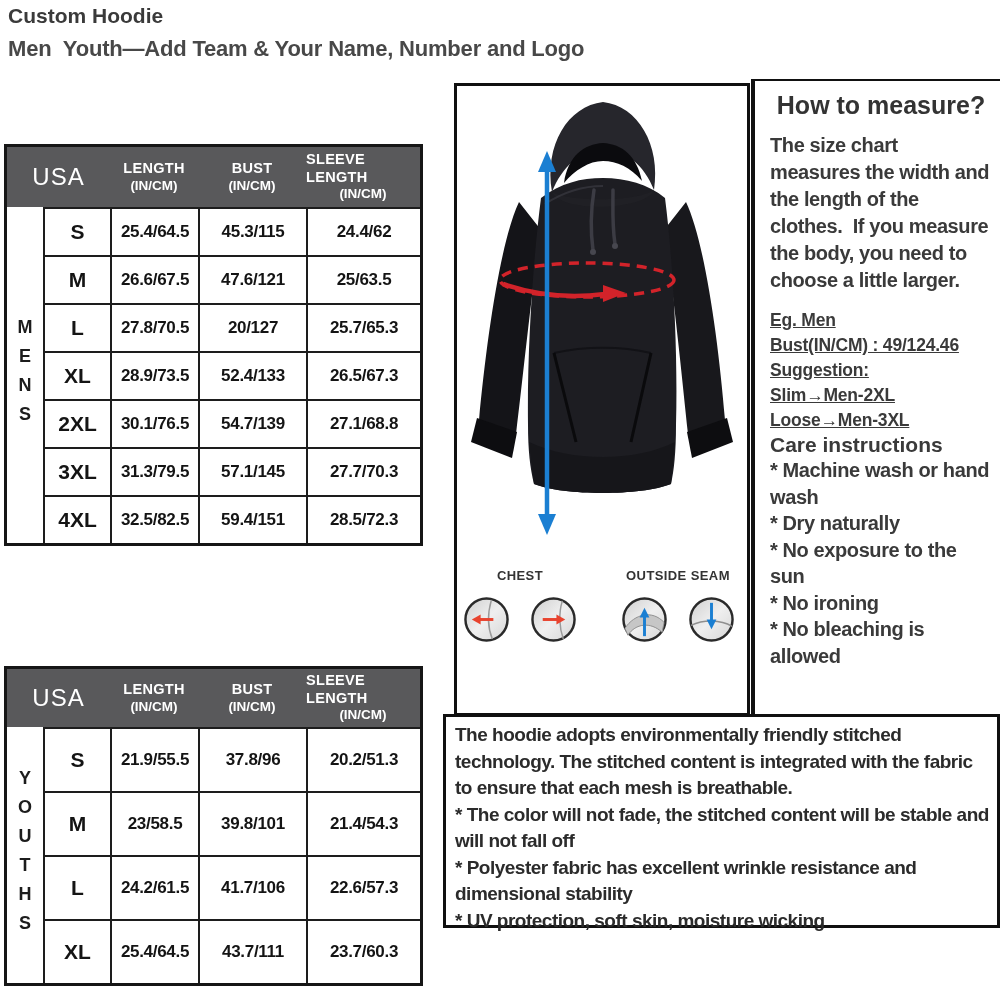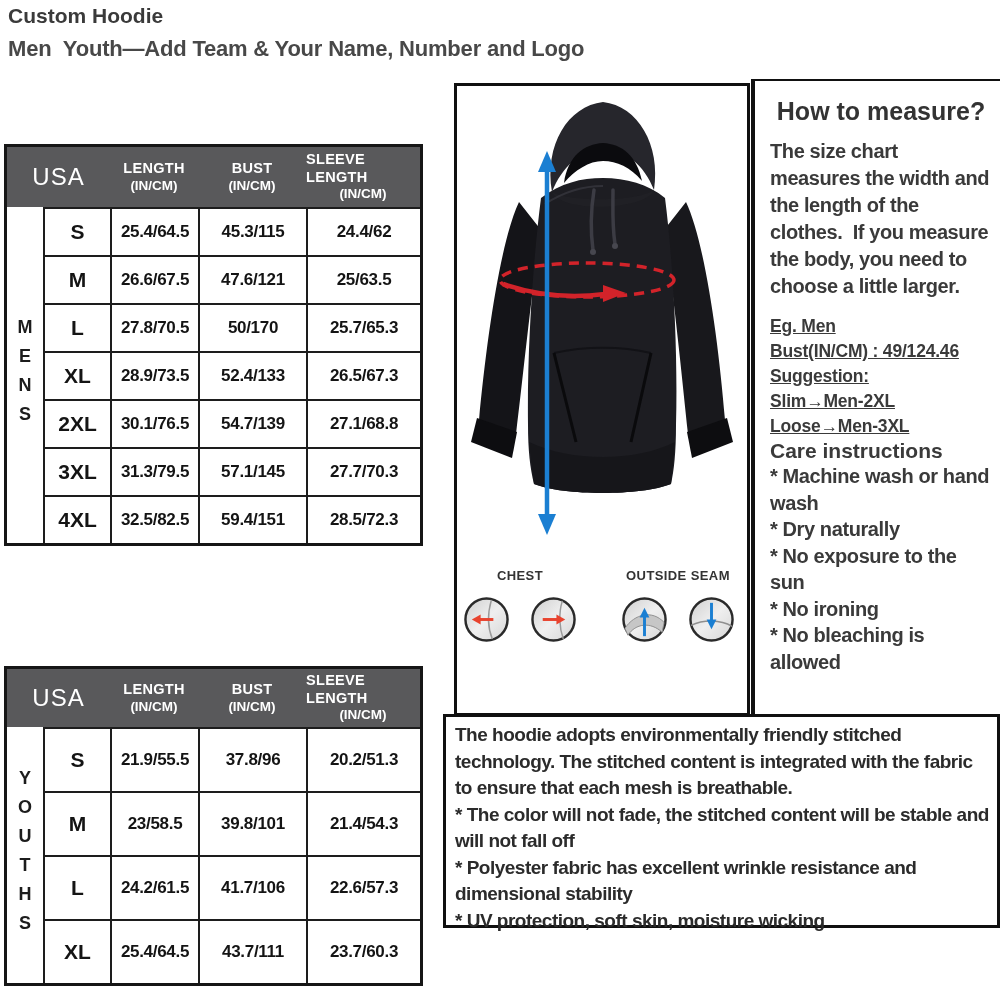--- a/index.html
+++ b/index.html
@@ -45,21 +45,21 @@
   .measure-row{position:absolute;left:0;right:0;top:482px;display:flex;
       justify-content:space-between;padding:0 12px 0 6px;}
   .measure-group{display:flex;flex-direction:column;align-items:center;}
   .measure-label{font-size:13px;font-weight:bold;color:#333;letter-spacing:.4px;}
   .disc-row{display:flex;gap:20px;margin-top:13px;}
 
   
   .howto-panel{position:absolute;left:751px;top:79px;width:249px;height:636px;
       border-top:2px solid #111;border-left:4px solid #111;box-sizing:border-box;
       background:#fff;padding:10px 8px 0 15px;color:#3a3a3a;}
-  .howto-heading{text-align:center;font-size:25px;font-weight:bold;color:#333;margin-top:6px;}
+  .howto-heading{text-align:center;font-size:25px;font-weight:bold;color:#333;margin-top:0;}
   .howto-body{font-size:20px;font-weight:bold;line-height:27px;margin-top:12px;
       letter-spacing:-0.4px;white-space:pre-wrap;}
   .example-block{margin-top:14px;font-size:17.5px;font-weight:bold;line-height:25px;
       letter-spacing:-0.2px;text-decoration:underline;}
   .care-heading{font-size:21px;font-weight:bold;}
   .care-item{font-size:20px;font-weight:bold;line-height:26.5px;letter-spacing:-0.4px;}
 
   
   .desc-panel{position:absolute;left:443px;top:714px;width:557px;height:214px;
       border:3px solid #101010;box-sizing:border-box;background:#fff;
@@ -101,21 +101,21 @@
     <div class="td value">45.3/115</div>
     <div class="td value">24.4/62</div>
 
     <div class="td size-label">M</div>
     <div class="td value">26.6/67.5</div>
     <div class="td value">47.6/121</div>
     <div class="td value">25/63.5</div>
 
     <div class="td size-label">L</div>
     <div class="td value">27.8/70.5</div>
-    <div class="td value">50/170</div>
+    <div class="td value">20/127</div>
     <div class="td value">25.7/65.3</div>
 
     <div class="td size-label">XL</div>
     <div class="td value">28.9/73.5</div>
     <div class="td value">52.4/133</div>
     <div class="td value">26.5/67.3</div>
 
     <div class="td size-label">2XL</div>
     <div class="td value">30.1/76.5</div>
     <div class="td value">54.7/139</div>

